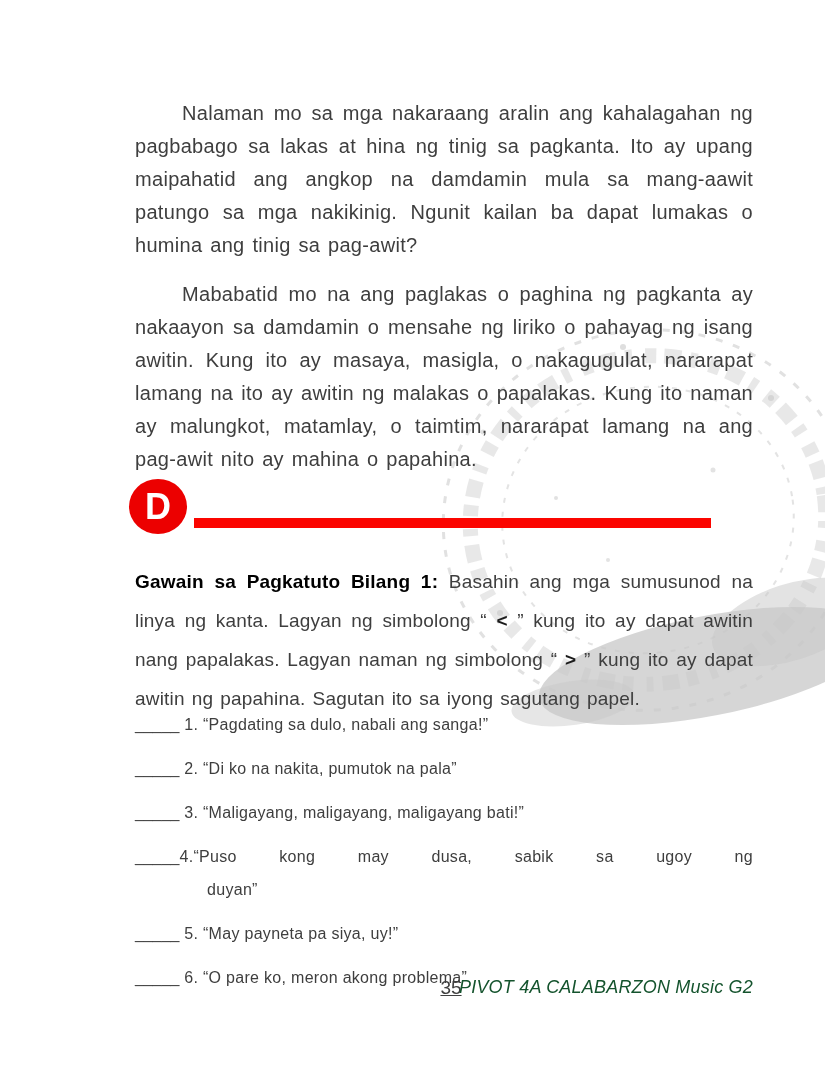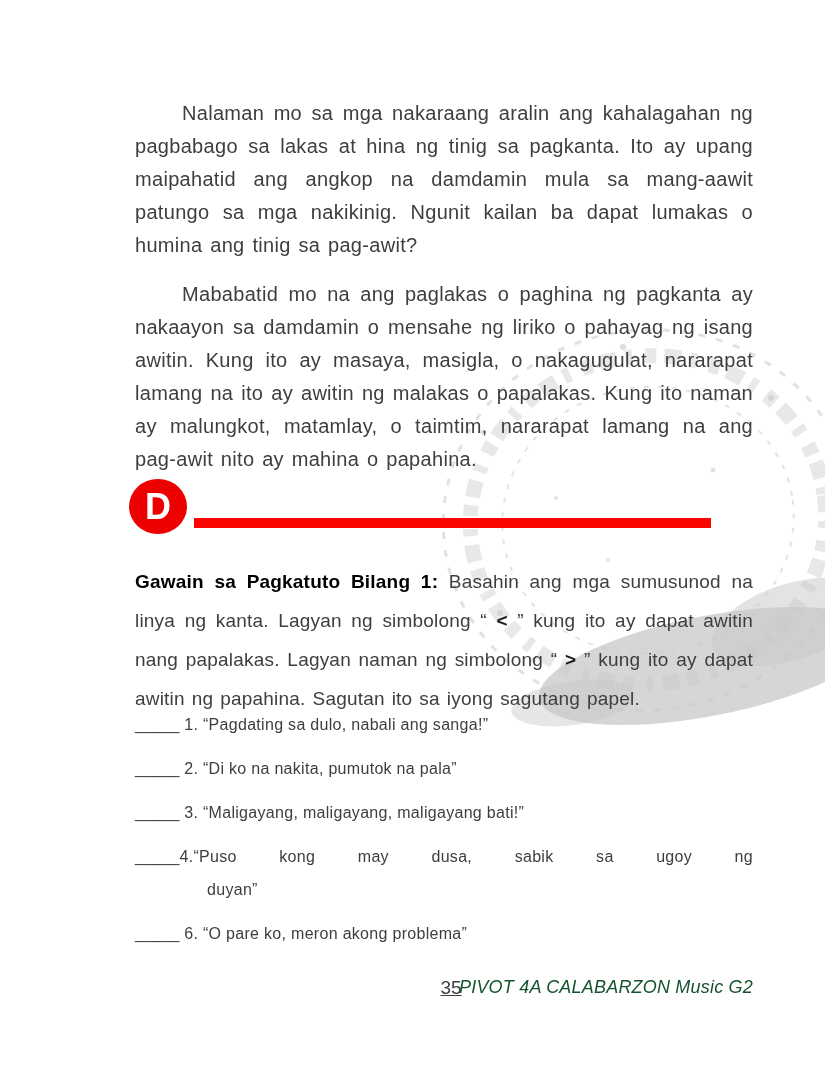--- a/index.html
+++ b/index.html
@@ -123,20 +123,21 @@
 
       <div class="item"><span class="blank">_____</span> <span>2.</span> <span>“Di ko na nakita, pumutok na pala”</span></div>
 
       <div class="item"><span class="blank">_____</span> <span>3.</span> <span>“Maligayang, maligayang, maligayang bati!”</span></div>
 
       <div class="item item4">
         <div class="i4-line1"><span class="blank">_____</span><span>4.</span><span>“Puso kong may dusa, sabik sa ugoy ng</span></div>
         <div class="i4-line2">duyan”</div>
       </div>
 
+      <div class="item"><span class="blank">_____</span> <span>5.</span> <span>“May payneta pa siya, uy!”</span></div>
 
       <div class="item"><span class="blank">_____</span> <span>6.</span> <span>“O pare ko, meron akong problema”</span></div>
 
     </div>
 
     <div class="footer">
       <span class="page-num">35</span>
       <span class="source">PIVOT 4A CALABARZON Music G2</span>
     </div>
 

